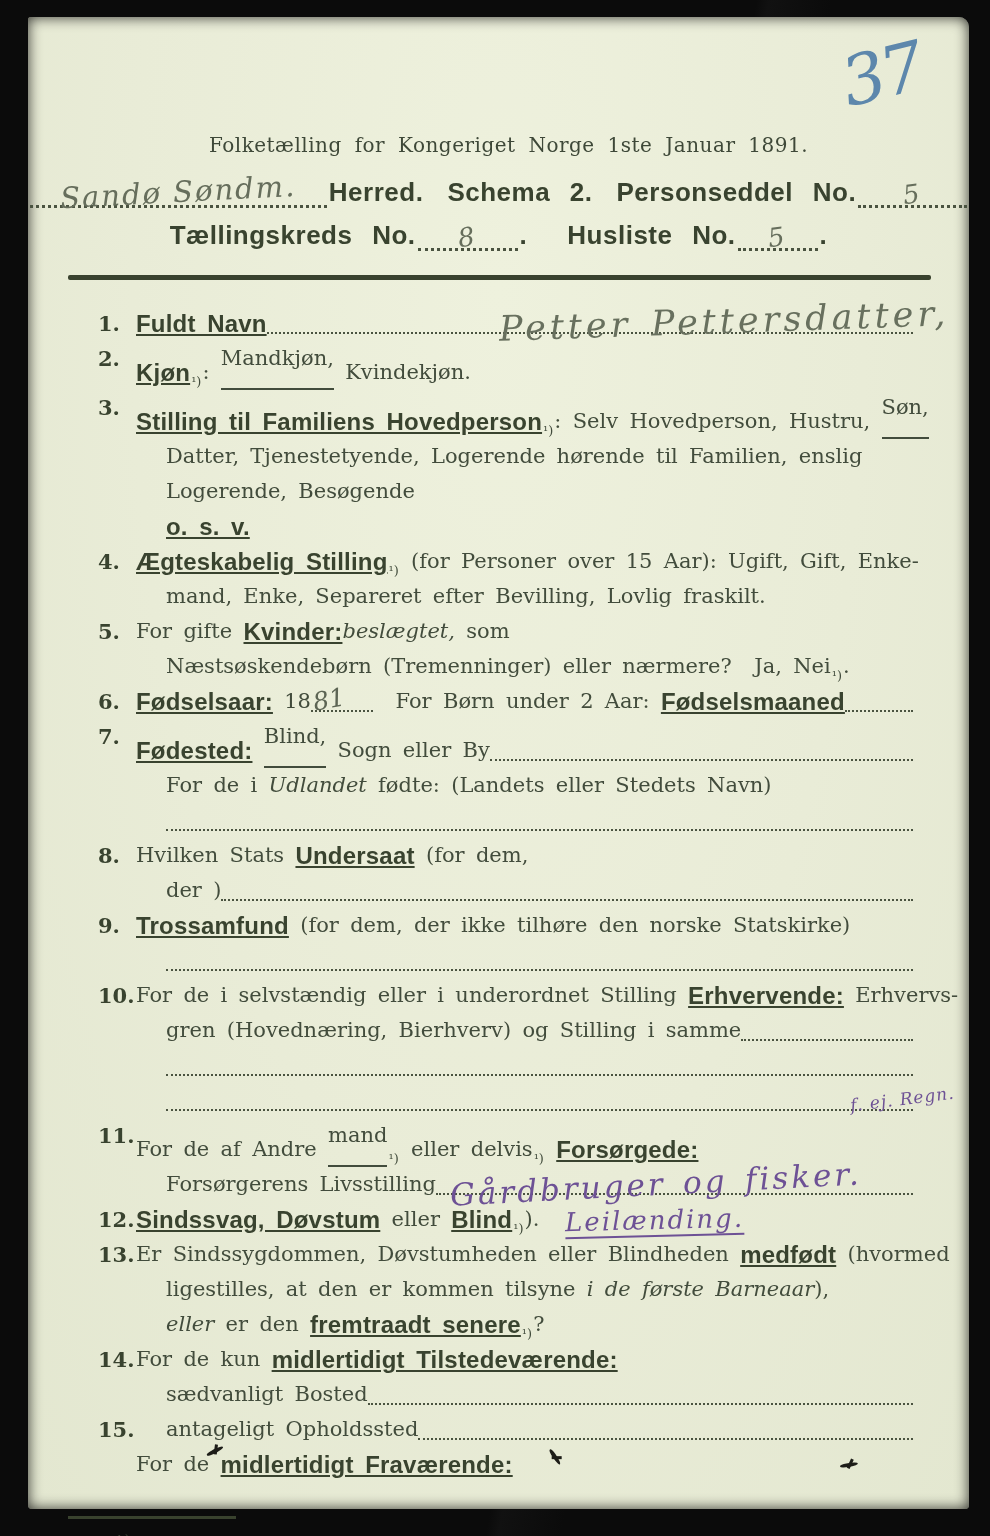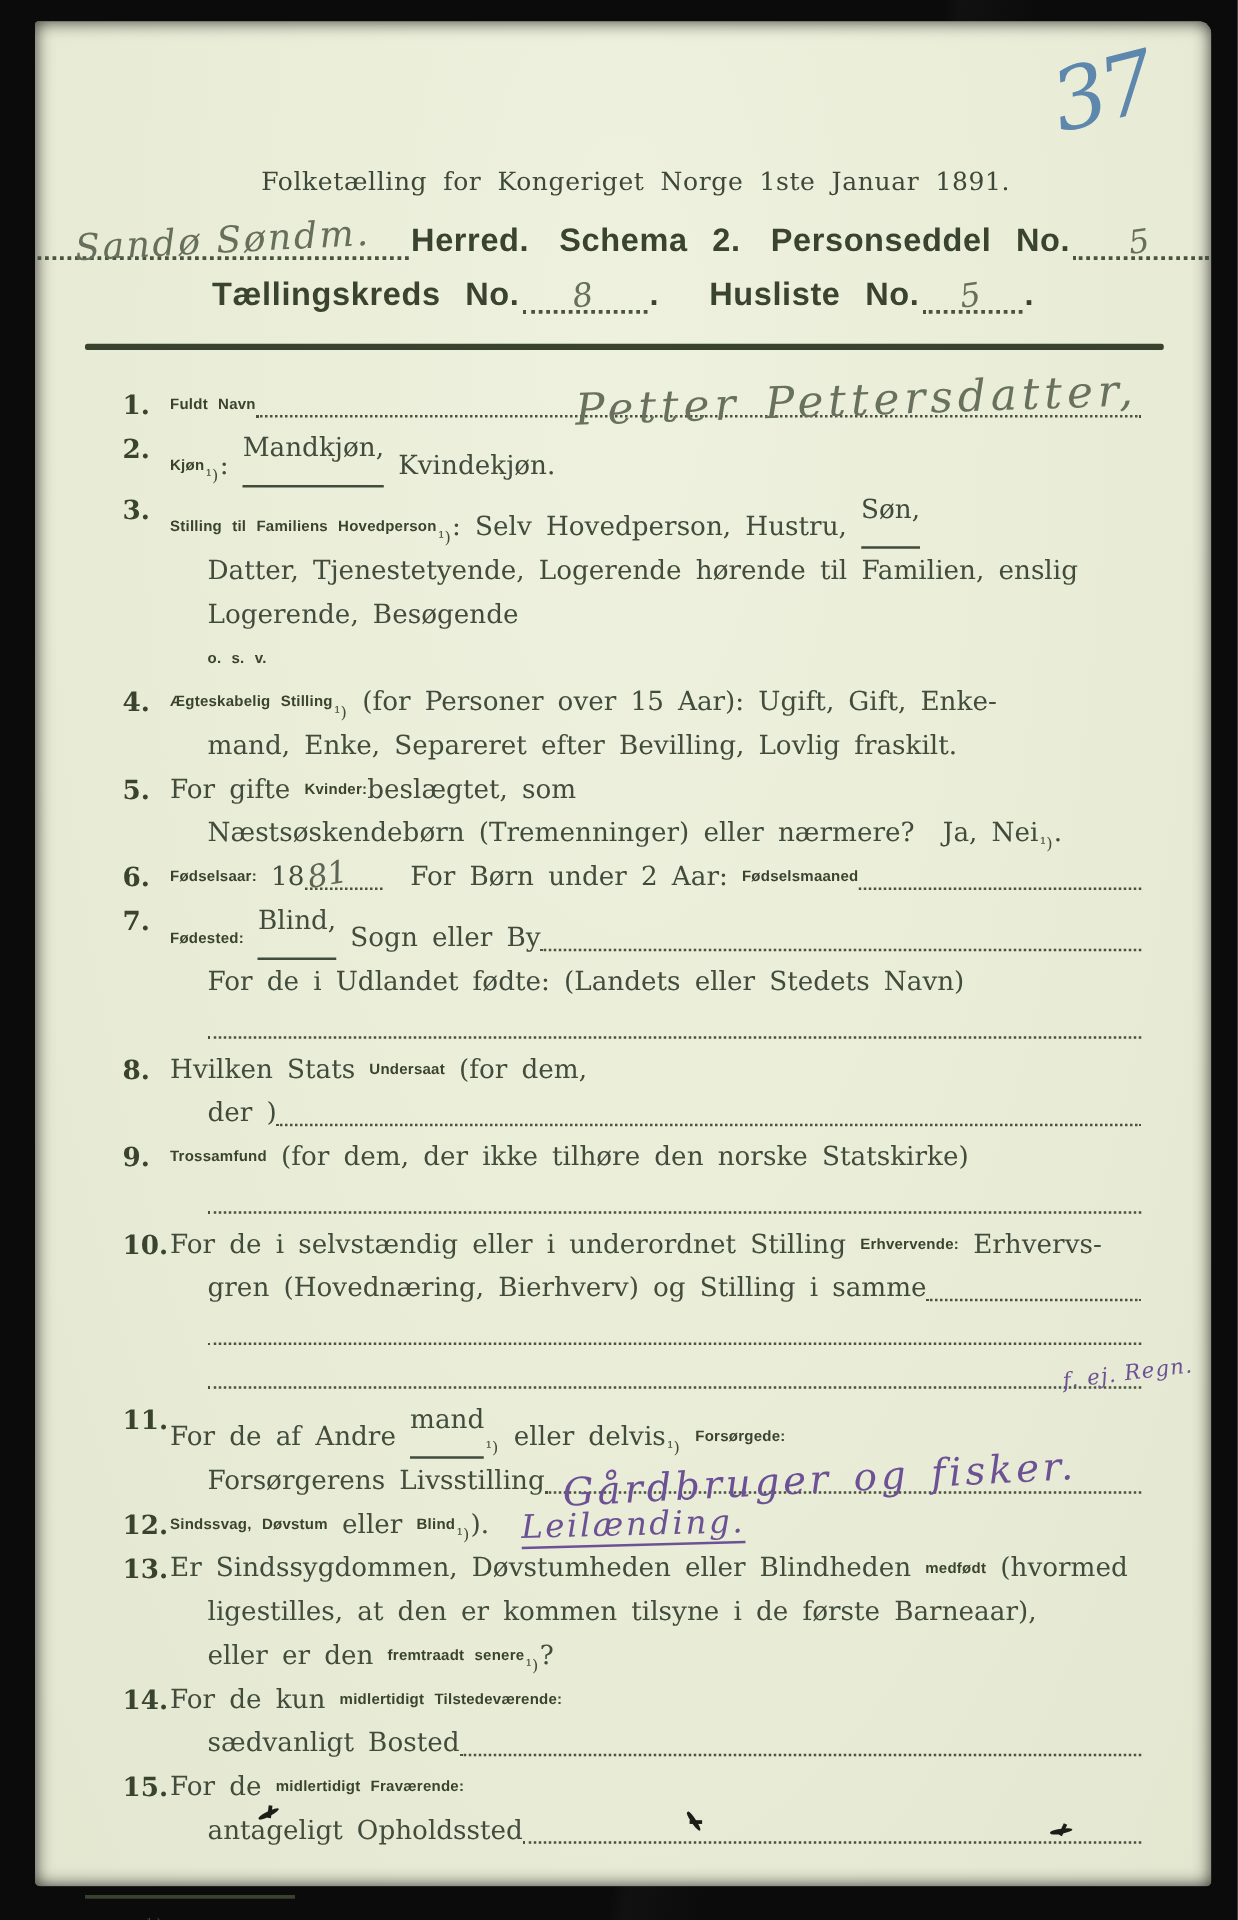--- a/index.html
+++ b/index.html
@@ -56,23 +56,23 @@
   .item .num{
     width:38px;flex:0 0 38px;font-weight:700;font-size:21px;line-height:35px;
     color:#39432f;
   }
   .item .body{flex:1;min-width:0;}
   .line{
     display:flex;align-items:flex-end;line-height:35px;min-height:35px;
     white-space:nowrap;font-size:21px;word-spacing:.22em;
   }
   .line.ind1{margin-left:30px;}
-  .seg-b{font-family:"Liberation Sans",sans-serif;font-weight:700;font-size:12px;color:#39432f;letter-spacing:.2px;}
+  .seg-b{font-family:"Liberation Sans",sans-serif;font-weight:700;font-size:24px;color:#39432f;letter-spacing:.2px;text-decoration:underline;}
   .seg-r{font-family:"DejaVu Serif",serif;white-space:pre;}
-  .seg-i{font-family:"DejaVu Serif",serif;white-space:pre;}
+  .seg-i{font-family:"DejaVu Serif",serif;font-style:italic;white-space:pre;}
   .seg-u{font-family:"DejaVu Serif",serif;border-bottom:2px solid #424c3c;padding-bottom:12px;white-space:pre;}
   .seg-sup{font-size:13px;vertical-align:super;line-height:0;position:relative;top:-8px;margin:0 1px;}
   .dots{
     flex:1;position:relative;border-bottom:2.5px dotted #4a5340;
     margin-bottom:7px;min-width:30px;
   }
   .dots.fixed{flex:0 0 auto;}
   .dots .over{
     position:absolute;bottom:-7px;
     font-family:"DejaVu Serif",serif;font-style:italic;white-space:nowrap;
@@ -363,27 +363,27 @@
           <div class="line ind1">
             <span class="seg-r">sædvanligt Bosted</span>
             <span class="dots"></span>
           </div>
         </div>
   </div>
 
   <div class="item">
     <span class="num">15.</span>
     <div class="body">
+          <div class="line ind1">
+            <span class="seg-r">antageligt Opholdssted</span>
+            <span class="dots"></span>
+          </div>
           <div class="line ind0">
             <span class="seg-r">For de </span>
             <span class="seg-b">midlertidigt Fraværende:</span>
-          </div>
-          <div class="line ind1">
-            <span class="seg-r">antageligt Opholdssted</span>
-            <span class="dots"></span>
           </div>
         </div>
   </div>
 </div>
 
   <div class="side-note">f. ej. Regn.</div>
 
   <div class="footnote-rule"></div>
   <div class="footnote"><span class="seg-sup">¹)</span><span>De for hvert Tilfælde passende Ord understreges.</span></div>
 

